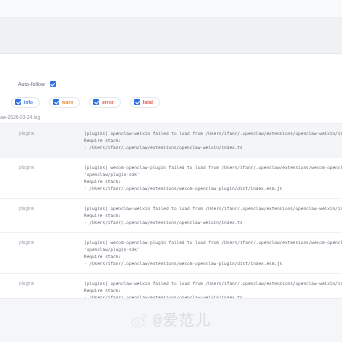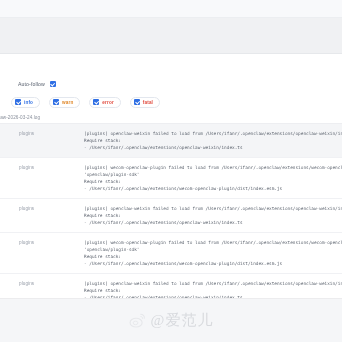--- a/index.html
+++ b/index.html
@@ -164,21 +164,21 @@
   .wm-logo {
     width: 17px;
     height: 17px;
     flex: none;
     opacity: .5;
   }
   .wm-text {
     font-size: 15px;
     color: #d8dade;
     letter-spacing: 1px;
-    font-family: Liberation Serif, serif;
+    font-family: Liberation Mono, monospace;
   }
 </style>
 </head>
 <body>
 
 <div id="app">
 
   <div class="band-top"></div>
   <div class="band-sub"></div>
   <div class="band-gap"></div>

